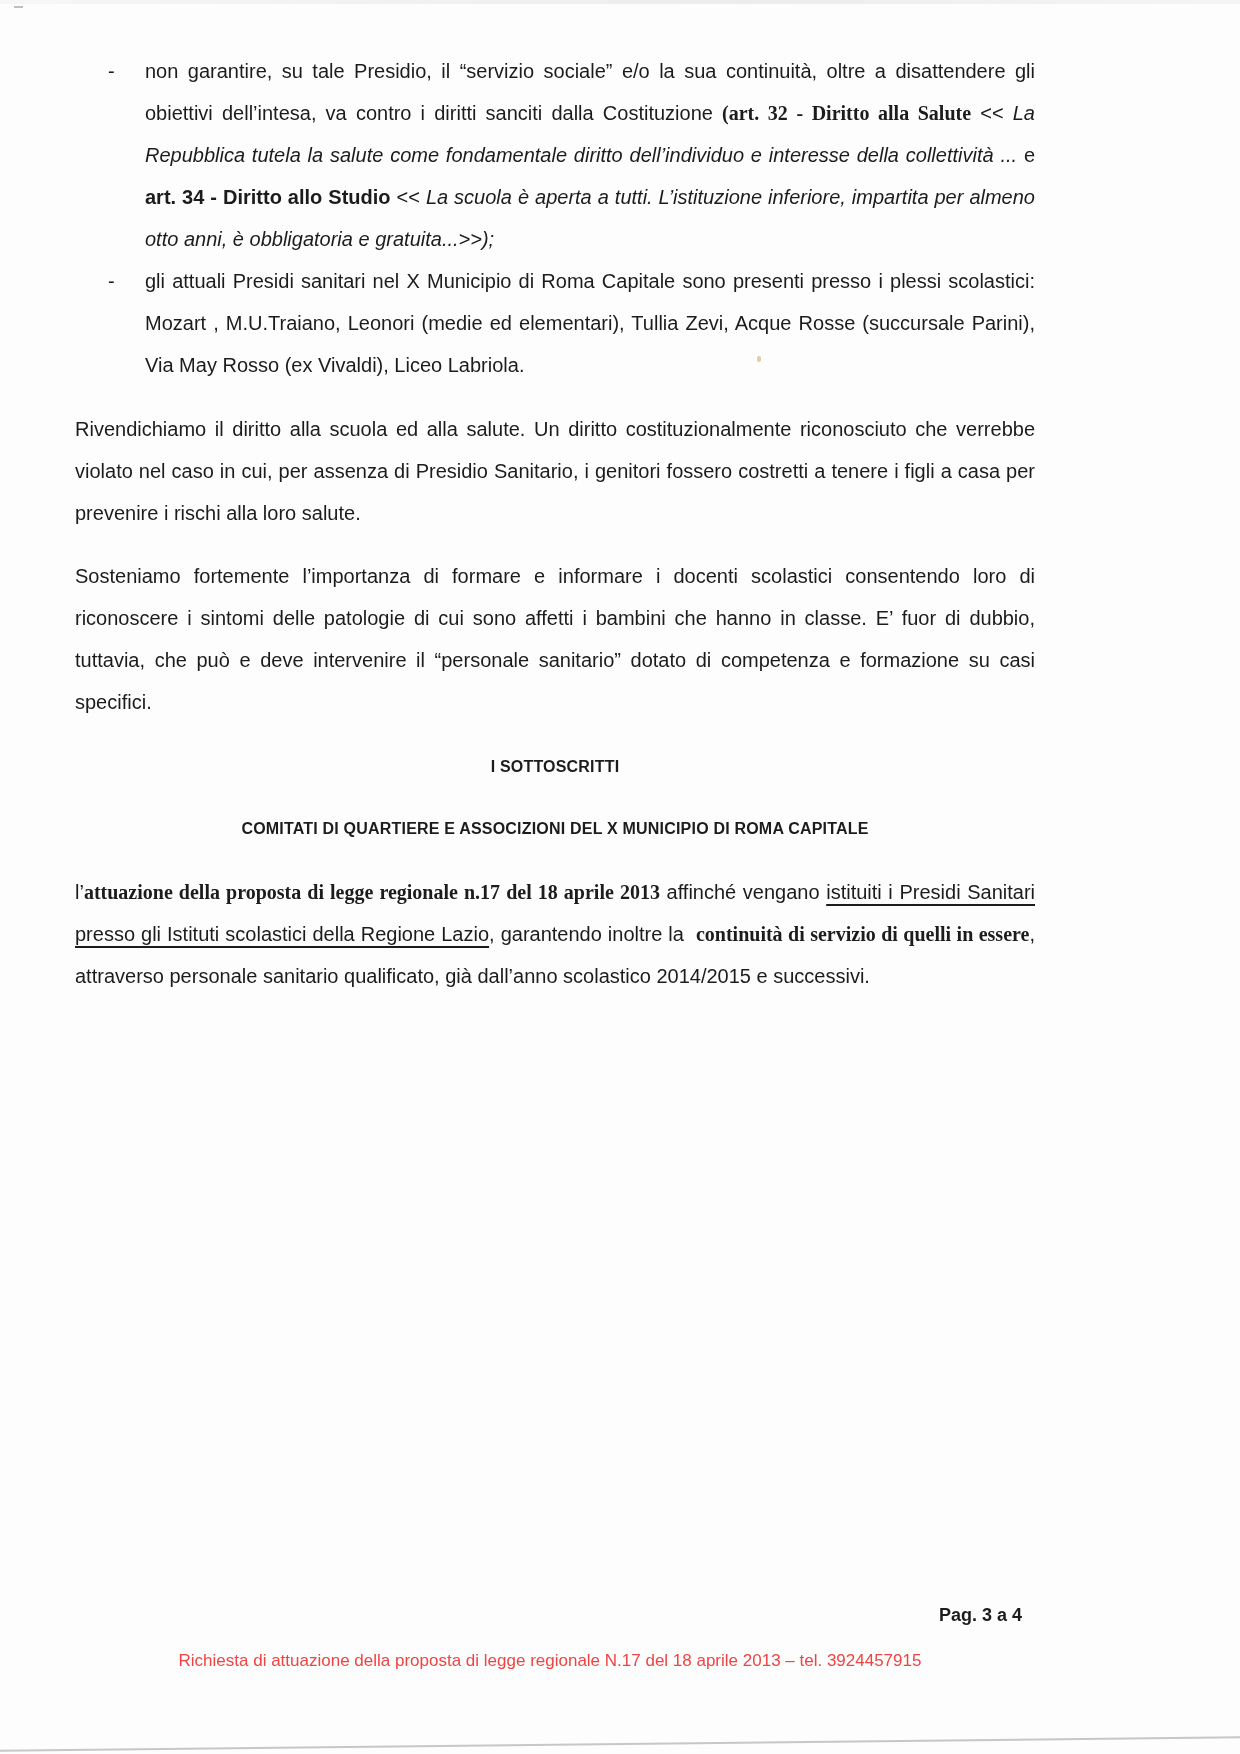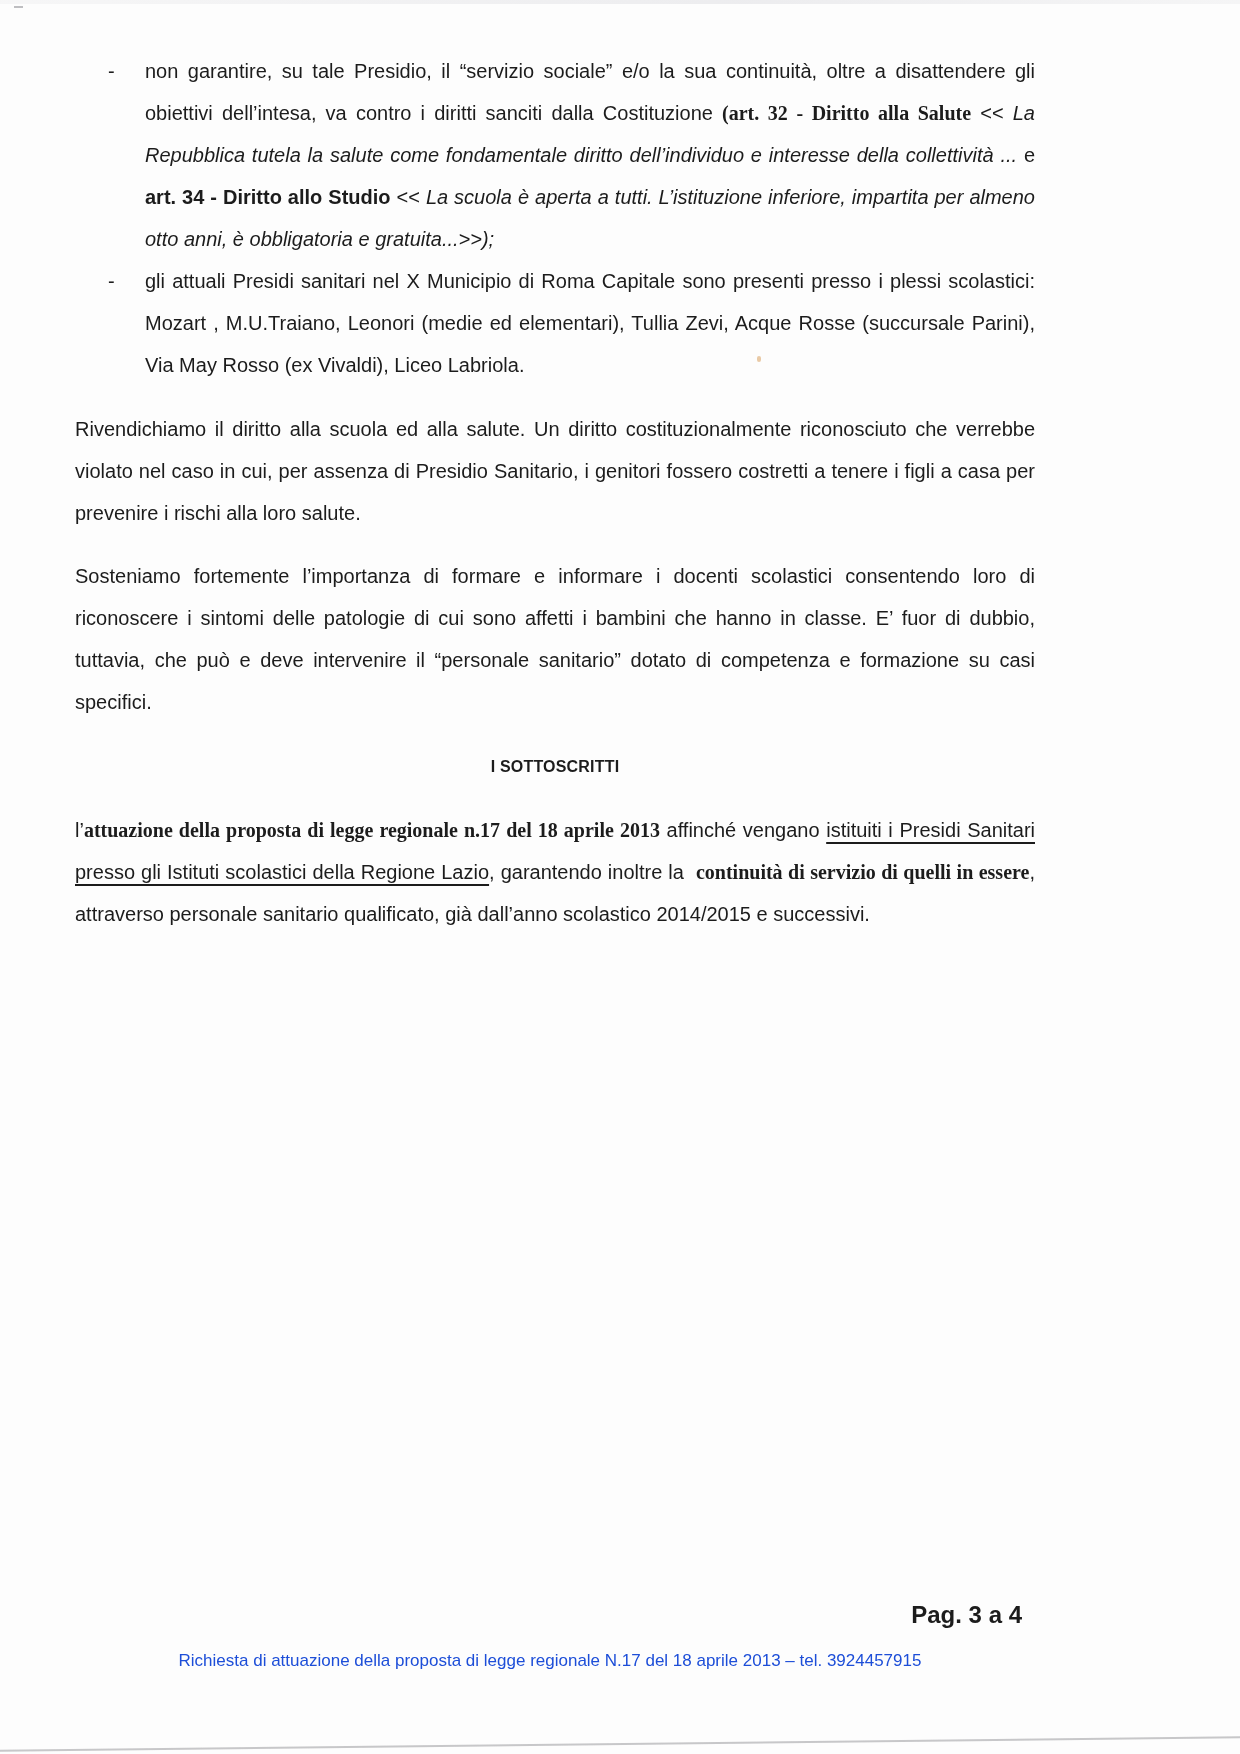--- a/index.html
+++ b/index.html
@@ -42,25 +42,25 @@
   .mt-h1 { margin-top: 23px; }
   .mt-h2 { margin-top: 20px; }
   .mt-h3 { margin-top: 21px; }
   .mt-p4 { margin-top: 21px; }
   h2.center {
     text-align: center; font-size: 16px; font-weight: 700; line-height: 42px;
     letter-spacing: .2px;
   }
   .footer-page {
     position: absolute; top: 1602px; right: 218px;
-    font-size: 24px; font-weight: 700; line-height: 26px;
+    font-size: 18px; font-weight: 700; line-height: 26px;
   }
   .footer-line {
     position: absolute; top: 1648px; left: 75px; width: 950px;
-    text-align: center; font-size: 17px; line-height: 26px; color: #1d4ed8;
+    text-align: center; font-size: 17px; line-height: 26px; color: #ef4444;
   }
   .speck {
     position: absolute; top: 356px; left: 757px; width: 4px; height: 6px;
     background: #d9a05f; opacity: .55; border-radius: 2px;
   }
   .bottom-scan-line {
     position: absolute; top: 1743px; left: -10px; width: 1262px; height: 1.5px;
     background: #b9b9bc; transform: rotate(-0.62deg); opacity: .8;
   }
 </style>
@@ -83,20 +83,21 @@
       <p class="btext">gli attuali Presidi sanitari nel X Municipio di Roma Capitale sono presenti presso i plessi scolastici: Mozart , M.U.Traiano, Leonori (medie ed elementari), Tullia Zevi, Acque Rosse (succursale Parini), Via May Rosso (ex Vivaldi), Liceo Labriola.</p>
     </div>
 
     <p class="just mt-p2">Rivendichiamo il diritto alla scuola ed alla salute. Un diritto costituzionalmente riconosciuto che verrebbe violato nel caso in cui, per assenza di Presidio Sanitario, i genitori fossero costretti a tenere i figli a casa per prevenire i rischi alla loro salute.</p>
 
     <p class="just mt-p1">Sosteniamo fortemente l’importanza di formare e informare i docenti scolastici consentendo loro di riconoscere i sintomi delle patologie di cui sono affetti i bambini che hanno in classe. E’ fuor di dubbio, tuttavia, che può e deve intervenire il “personale sanitario” dotato di competenza e formazione su casi specifici.</p>
 
 
     <h2 class="center mt-h1">I SOTTOSCRITTI</h2>
 
+    <h2 class="center mt-h2">COMITATI DI QUARTIERE E ASSOCIZIONI DEL X MUNICIPIO DI ROMA CAPITALE</h2>
 
 
     <p class="just mt-p4"><span>l’</span><span class="b">attuazione della proposta di legge regionale n.17 del 18 aprile 2013</span><span> affinché vengano </span><span class="u">istituiti i Presidi Sanitari presso gli Istituti scolastici della Regione Lazio</span><span>, garantendo inoltre la &nbsp;</span><span class="b">continuità di servizio di quelli in essere</span><span>, attraverso personale sanitario qualificato, già dall’anno scolastico 2014/2015 e successivi.</span></p>
   </div>
 
   <div class="speck"></div>
 
   <div class="footer-page">Pag. 3 a 4</div>
   <div class="footer-line">Richiesta di attuazione della proposta di legge regionale N.17 del 18 aprile 2013 – tel. 3924457915</div>
 

